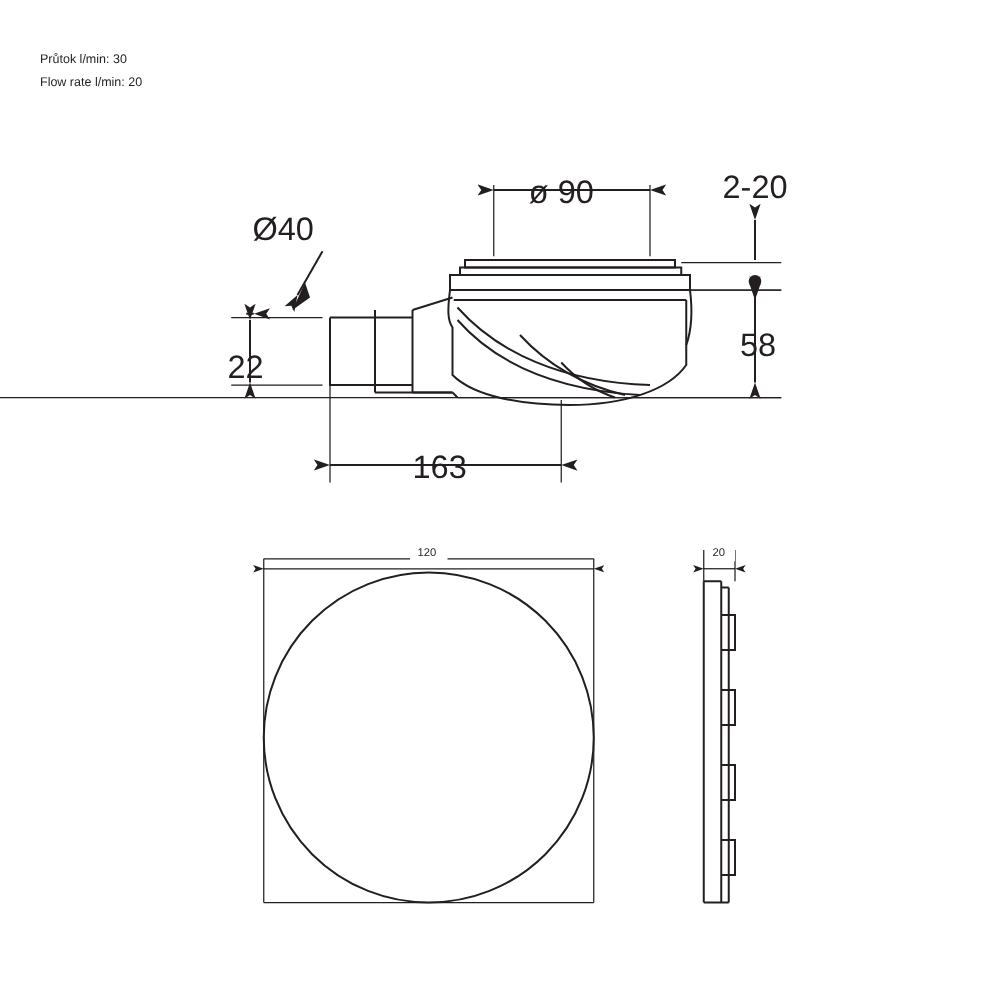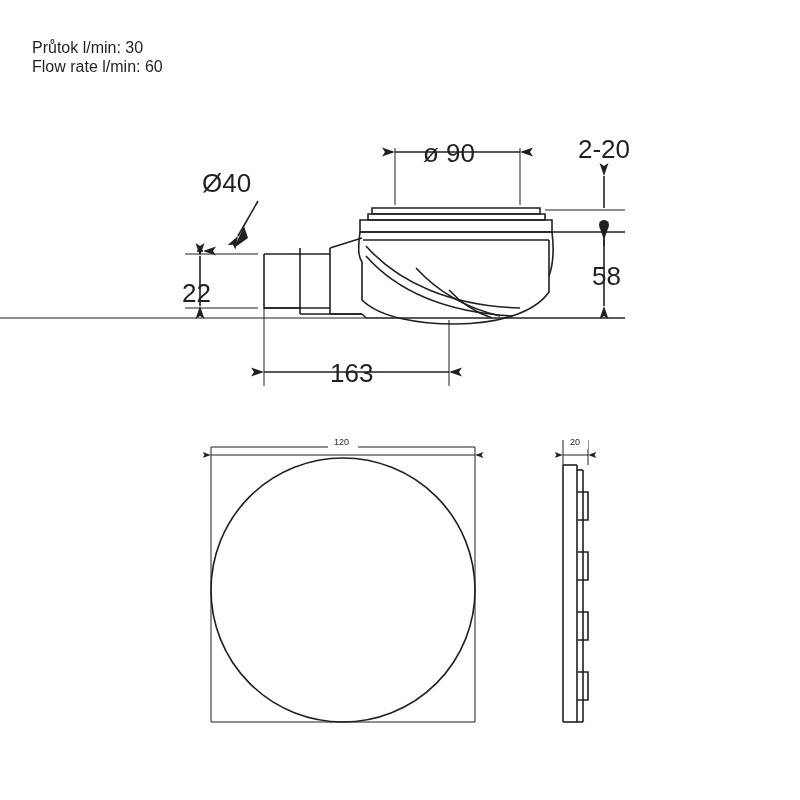--- a/index.html
+++ b/index.html
@@ -16,21 +16,21 @@
     overflow: hidden;
   }
   #stage {
     position: absolute;
     left: 0; top: 0;
     width: 800px;
     height: 800px;
   }
   .note {
     position: absolute;
-    font-size: 16px;
+    font-size: 10px;
     line-height: 19px;
     color: #231f20;
     white-space: nowrap;
   }
   #note-flow-cz { left: 32px; top: 38px; }
   #note-flow-en { left: 32px; top: 57px; }
 
   svg.drawing {
     position: absolute;
     left: 0; top: 0;
@@ -63,21 +63,21 @@
     font-size: 9px;
     fill: #231f20;
   }
 </style>
 </head>
 <body>
 
 <div id="stage">
 
   <div class="note" id="note-flow-cz">Průtok l/min: 30</div>
-  <div class="note" id="note-flow-en">Flow rate l/min: 60</div>
+  <div class="note" id="note-flow-en">Flow rate l/min: 20</div>
 
   <svg class="drawing" viewBox="0 0 800 800">
     <defs>
       <marker id="arrL" markerWidth="14" markerHeight="12" refX="13" refY="6" orient="auto" markerUnits="userSpaceOnUse">
         <path d="M13,6 L0,1.5 L3,6 L0,10.5 Z" fill="#231f20"></path>
       </marker>
       <marker id="arrR" markerWidth="14" markerHeight="12" refX="1" refY="6" orient="auto" markerUnits="userSpaceOnUse">
         <path d="M1,6 L14,1.5 L11,6 L14,10.5 Z" fill="#231f20"></path>
       </marker>
       <marker id="arrLs" markerWidth="9" markerHeight="8" refX="8.5" refY="4" orient="auto" markerUnits="userSpaceOnUse">

